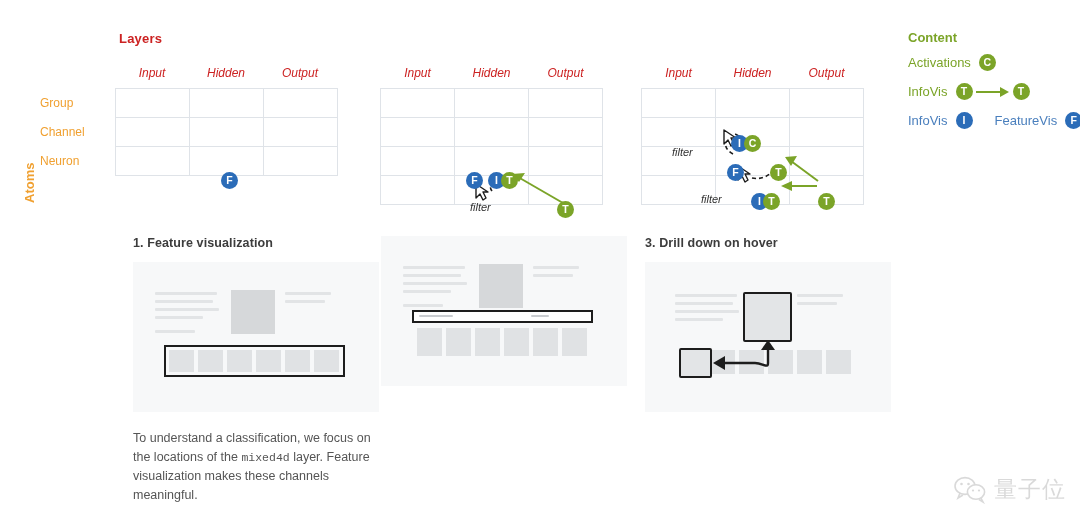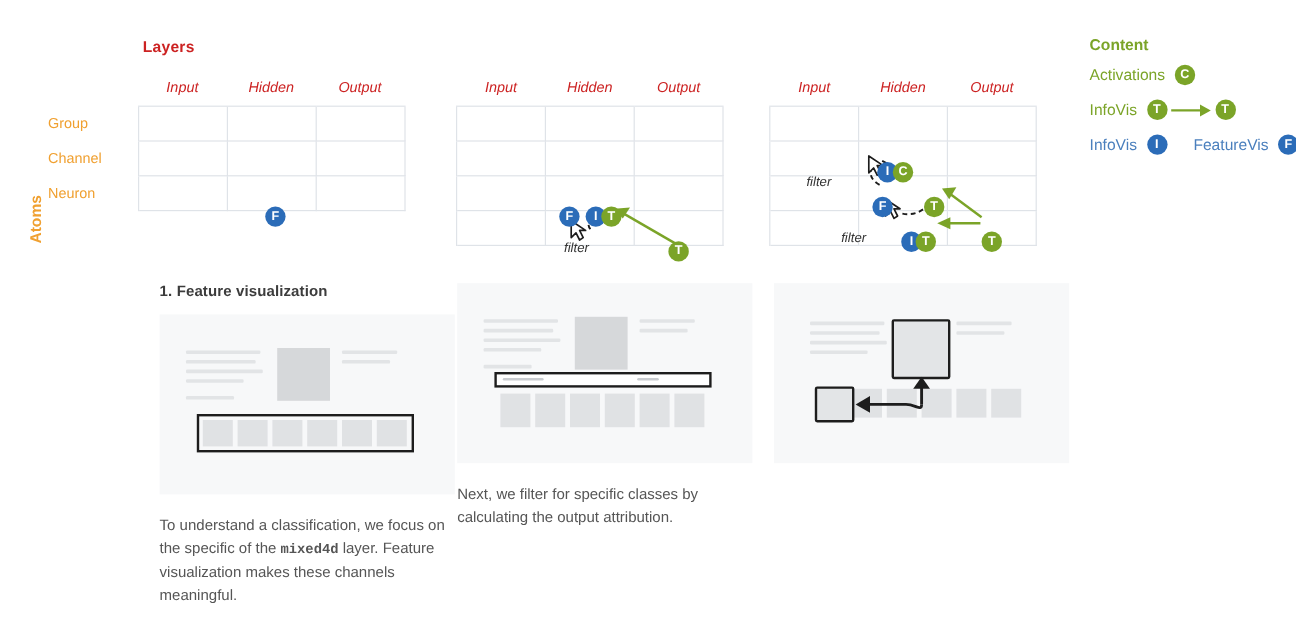--- a/index.html
+++ b/index.html
@@ -98,21 +98,21 @@
   .thumb{
     position:relative;
     width:246px;height:150px;
     background:#f7f8f9;
     overflow:hidden;
   }
   .step-body{
     margin-top:17px;
     font-size:12.5px;line-height:19px;color:#555;
   }
-  .mono{font-family:"Liberation Mono", monospace;font-size:11.5px;font-weight:bold;}
+  .mono{font-family:"Liberation Mono", monospace;font-size:11.5px;}
 
   
   .mock-line{position:absolute;background:#e2e4e6;height:3px;border-radius:1px;}
   .mock-img{position:absolute;background:#d6d8da;}
   .mock-tile{position:absolute;background:#e0e2e4;}
   .hl-box{position:absolute;border:2px solid #1d1d1d;box-sizing:border-box;}
   .cap-box{position:absolute;border:2px solid #1d1d1d;background:#e3e5e7;box-sizing:border-box;border-radius:2px;}
 
   
   .watermark{
@@ -331,21 +331,21 @@
         <div class="mock-line" style="left:152px;top:30px;width:46px;"></div>
         <div class="mock-line" style="left:152px;top:38px;width:40px;"></div>
         <div class="mock-tile" style="left:36px;top:88px;width:25px;height:22px;"></div>
         <div class="mock-tile" style="left:65px;top:88px;width:25px;height:22px;"></div>
         <div class="mock-tile" style="left:94px;top:88px;width:25px;height:22px;"></div>
         <div class="mock-tile" style="left:123px;top:88px;width:25px;height:22px;"></div>
         <div class="mock-tile" style="left:152px;top:88px;width:25px;height:22px;"></div>
         <div class="mock-tile" style="left:181px;top:88px;width:25px;height:22px;"></div>
         <div class="hl-box" style="left:31px;top:83px;width:181px;height:32px;"></div>
       </div>
-      <div class="step-body"><span>To understand a classification, we focus on the specific of the </span><span class="mono">mixed4d</span><span> layer. Feature visualization makes these channels meaningful.</span></div>
+      <div class="step-body"><span>To understand a classification, we focus on the locations of the </span><span class="mono">mixed4d</span><span> layer. Feature visualization makes these channels meaningful.</span></div>
     </div>
 
     <div class="step" style="left:381px;top:8px;">
       <div class="thumb">
         <div class="mock-line" style="left:22px;top:30px;width:62px;"></div>
         <div class="mock-line" style="left:22px;top:38px;width:58px;"></div>
         <div class="mock-line" style="left:22px;top:46px;width:64px;"></div>
         <div class="mock-line" style="left:22px;top:54px;width:48px;"></div>
         <div class="mock-line" style="left:22px;top:68px;width:40px;"></div>
         <div class="mock-img" style="left:98px;top:28px;width:44px;height:44px;"></div>
@@ -354,24 +354,24 @@
         <div class="mock-tile" style="left:36px;top:92px;width:25px;height:28px;"></div>
         <div class="mock-tile" style="left:65px;top:92px;width:25px;height:28px;"></div>
         <div class="mock-tile" style="left:94px;top:92px;width:25px;height:28px;"></div>
         <div class="mock-tile" style="left:123px;top:92px;width:25px;height:28px;"></div>
         <div class="mock-tile" style="left:152px;top:92px;width:25px;height:28px;"></div>
         <div class="mock-tile" style="left:181px;top:92px;width:25px;height:28px;"></div>
         <div class="hl-box" style="left:31px;top:74px;width:181px;height:13px;background:#ffffff;"></div>
         <div class="mock-line" style="left:38px;top:79px;width:34px;height:2px;background:#c9ccd0;"></div>
         <div class="mock-line" style="left:150px;top:79px;width:18px;height:2px;background:#c9ccd0;"></div>
       </div>
-      <div class="step-body"><span>Next, we filter for specific classes by calculating the output attribution.</span><span class="mono"></span><span></span></div>
     </div>
 
     <div class="step" style="left:645px;top:8px;">
+      <div class="step-title">3. Drill down on hover</div>
       <div class="thumb">
         <div class="mock-line" style="left:30px;top:32px;width:62px;"></div>
         <div class="mock-line" style="left:30px;top:40px;width:58px;"></div>
         <div class="mock-line" style="left:30px;top:48px;width:64px;"></div>
         <div class="mock-line" style="left:30px;top:56px;width:48px;"></div>
         <div class="mock-line" style="left:152px;top:32px;width:46px;"></div>
         <div class="mock-line" style="left:152px;top:40px;width:40px;"></div>
         <div class="mock-tile" style="left:36px;top:88px;width:25px;height:24px;"></div>
         <div class="mock-tile" style="left:65px;top:88px;width:25px;height:24px;"></div>
         <div class="mock-tile" style="left:94px;top:88px;width:25px;height:24px;"></div>
@@ -383,14 +383,27 @@
         <svg style="position:absolute;left:0;top:0;" width="246" height="150">
           <path d="M123,101 C123,92 123,88 123,84" stroke="#1d1d1d" stroke-width="2.4" fill="none"></path>
           <path d="M116,88 L123,78 L130,88 Z" fill="#1d1d1d"></path>
           <path d="M123,101 C123,107 118,101 110,101 L78,101" stroke="#1d1d1d" stroke-width="2.4" fill="none"></path>
           <path d="M80,94 L68,101 L80,108 Z" fill="#1d1d1d"></path>
         </svg>
       </div>
     </div>
   </div>
 
+  <div class="watermark">
+    <svg width="34" height="28" viewBox="0 0 34 28">
+      <ellipse cx="11" cy="10" rx="10" ry="8.4" fill="none" stroke="#555" stroke-width="1.6"></ellipse>
+      <path d="M6,17 L4,22 L9,19" fill="none" stroke="#555" stroke-width="1.6"></path>
+      <circle cx="7.5" cy="8" r="1.3" fill="#555"></circle>
+      <circle cx="14.5" cy="8" r="1.3" fill="#555"></circle>
+      <ellipse cx="22" cy="16" rx="8.6" ry="7.2" fill="#ffffff" stroke="#555" stroke-width="1.6"></ellipse>
+      <path d="M27,22 L29,26 L25,23.5" fill="none" stroke="#555" stroke-width="1.6"></path>
+      <circle cx="19" cy="14.5" r="1.1" fill="#555"></circle>
+      <circle cx="25" cy="14.5" r="1.1" fill="#555"></circle>
+    </svg>
+    <span class="wm-text">量子位</span>
+  </div>
 
 </div>
 
 </body></html>

